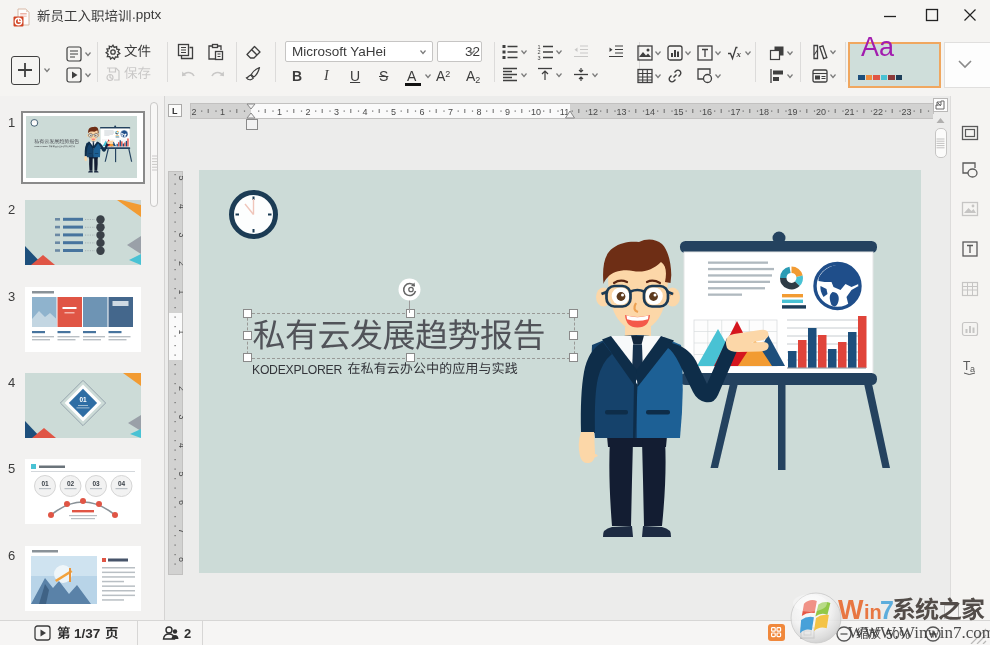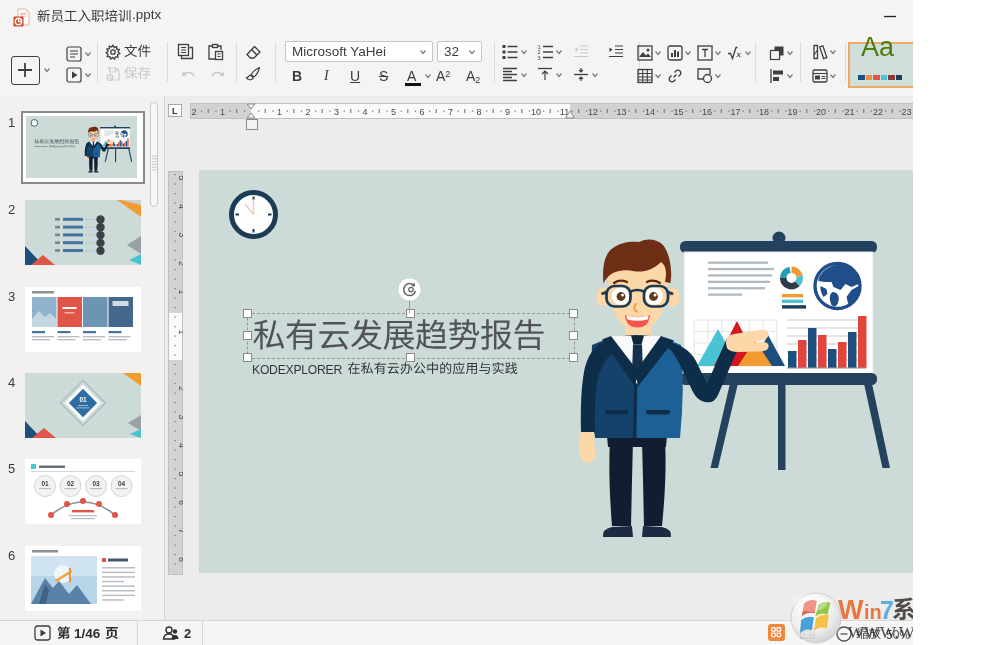--- a/index.html
+++ b/index.html
@@ -1,17 +1,17 @@
 <!DOCTYPE html>
 <html><head><meta charset="utf-8">
 <style>
 html,body{margin:0;padding:0}
 body{width:990px;height:645px;overflow:hidden;font-family:"Liberation Sans",sans-serif;
  -webkit-font-smoothing:antialiased;}
-#app{position:relative;width:913px;height:645px;background:#f5f4f2;overflow:hidden}
+#app{position:relative;width:990px;height:645px;background:#f5f4f2;overflow:hidden}
 .abs{position:absolute}
 .sep{position:absolute;width:1px;background:#dcdbda}
 .ib{position:absolute}
 #sidebar{position:absolute;left:0;top:96px;width:165px;height:524px;background:#f2f1f0}
 #statusbar{position:absolute;left:0;top:620px;width:990px;height:25px;background:#f6f5f4;border-top:1px solid #d7d6d5}
 </style></head><body>
 <div id="app">
 <svg width="0" height="0" style="position:absolute">
       <defs>
         <path id="g0" d="M360 667C390 717 426 785 442 829L495 797C480 755 444 690 411 640ZM135 645C115 706 82 768 41 812C56 821 82 840 94 850C133 803 173 730 196 660ZM553 136V480C553 613 545 785 460 905C476 914 506 937 518 951C610 821 623 624 623 480V448H775V955H848V448H958V378H623V186C729 170 843 144 927 113L866 58C794 88 665 118 553 136ZM214 53C230 81 246 115 258 145H61V208H503V145H336C323 112 301 69 282 36ZM377 213C365 259 342 327 323 373H46V437H251V541H50V607H251V862C251 872 249 875 239 875C228 876 197 876 162 875C172 893 182 921 184 939C233 939 267 938 290 927C313 916 320 898 320 863V607H507V541H320V437H519V373H391C410 331 429 277 447 228ZM126 229C146 274 161 334 165 373L230 355C225 317 208 258 187 215Z"></path>
@@ -177,21 +177,21 @@
         <path d="M14.5 1.5 C11 3 7.5 6 6.2 8.5 l2.5 2.5 C11 9.5 13.5 5.5 14.5 1.5z" stroke-linejoin="round"></path>
         <path d="M5.8 9.2 c-2 0.3 -2.3 2.3 -4.3 2.7 1.4 2.3 5 2.6 6.8 0.3z"></path>
       </g>
     </svg>
     <div class="abs" style="left:285px;top:41px;width:146px;height:19px;background:#fff;border:1px solid #c6c5c4;border-radius:2px"></div>
     <div class="abs" style="left:292px;top:44px;font-size:13.5px;color:#3c3c3c">Microsoft YaHei</div>
     <svg class="ib" style="left:419px;top:48px" width="8" height="8" viewBox="0 0 8 8">
       <path d="M1.5 2.5 L4 5.5 L6.5 2.5" fill="none" stroke="#7a7a7a" stroke-width="1.2"></path>
     </svg>
     <div class="abs" style="left:437px;top:41px;width:43px;height:19px;background:#fff;border:1px solid #c6c5c4;border-radius:2px"></div>
-    <div class="abs" style="left:444px;top:44px;font-size:13.5px;color:#3c3c3c">32</div>
+    <div class="abs" style="left:465px;top:44px;font-size:13.5px;color:#3c3c3c">32</div>
     <svg class="ib" style="left:468px;top:48px" width="8" height="8" viewBox="0 0 8 8">
       <path d="M1.5 2.5 L4 5.5 L6.5 2.5" fill="none" stroke="#7a7a7a" stroke-width="1.2"></path>
     </svg>
     <div class="abs" style="top:68px;font-size:14px;color:#3c3c3c;left:292px;font-weight:bold">B</div>
     <div class="abs" style="top:68px;font-size:14px;color:#3c3c3c;left:324px;font-style:italic;font-family:'Liberation Serif'">I</div>
     <div class="abs" style="top:68px;font-size:14px;color:#3c3c3c;left:350px;text-decoration:underline">U</div>
     <div class="abs" style="top:68px;font-size:14px;color:#3c3c3c;left:379px;text-decoration:line-through">S</div>
     <div class="abs" style="top:68px;font-size:14px;color:#3c3c3c;left:407px">A</div>
     <div class="abs" style="left:405px;top:83px;width:16px;height:2.5px;background:#111"></div>
     <svg class="ib" style="left:424px;top:72px" width="8" height="8" viewBox="0 0 8 8">
@@ -343,21 +343,21 @@
     <svg class="ib" style="left:812px;top:68px" width="16" height="16" viewBox="0 0 16 16">
       <rect x="1" y="2" width="14" height="12" rx="1.5" fill="none" stroke="#3f3f3f" stroke-width="1.3"></rect>
       <path d="M1 5.5 h14" stroke="#3f3f3f" stroke-width="1.1"></path>
       <rect x="3" y="7.5" width="5" height="4" fill="#3f3f3f"></rect>
       <path d="M9.5 8.5 h4 M9.5 10.5 h4" stroke="#3f3f3f" stroke-width="1.1"></path>
     </svg>
     <svg class="ib" style="left:829px;top:72px" width="8" height="8" viewBox="0 0 8 8">
       <path d="M1.5 2.5 L4 5.5 L6.5 2.5" fill="none" stroke="#7a7a7a" stroke-width="1.2"></path>
     </svg>
     <div class="abs" style="left:848px;top:42px;width:89px;height:42px;background:#cfdeda;border:2px solid #f0a75f"></div>
-    <div class="abs" style="left:861px;top:32px;font-size:27px;color:#4d7c0f">Aa</div>
+    <div class="abs" style="left:861px;top:32px;font-size:27px;color:#a21caf">Aa</div>
     <div class="abs" style="left:858px;top:75px;width:6.5px;height:5px;background:#1d4f7c"></div>
     <div class="abs" style="left:865.5px;top:75px;width:6.5px;height:5px;background:#f08c3c"></div>
     <div class="abs" style="left:873.0px;top:75px;width:6.5px;height:5px;background:#e05545"></div>
     <div class="abs" style="left:880.5px;top:75px;width:6.5px;height:5px;background:#49c2d4"></div>
     <div class="abs" style="left:888.0px;top:75px;width:6.5px;height:5px;background:#8b3a3a"></div>
     <div class="abs" style="left:895.5px;top:75px;width:6.5px;height:5px;background:#1d3e59"></div>
     <div class="abs" style="left:944px;top:42px;width:46px;height:44px;background:#fdfdfd;border:1px solid #e0dfde"></div>
     <svg class="ib" style="left:957px;top:59px" width="16" height="10" viewBox="0 0 16 10">
       <path d="M2 2 L8 8 L14 2" fill="none" stroke="#8a8a8a" stroke-width="1.6"></path>
     </svg>
@@ -890,21 +890,21 @@
     <div id="statusbar"></div>
     <svg class="abs" style="left:34px;top:625px" width="17" height="16" viewBox="0 0 17 16">
       <rect x="1" y="1" width="15" height="14" rx="2.5" fill="none" stroke="#3c3c3c" stroke-width="1.3"></rect>
       <path d="M6.5 4.5 L12 8 L6.5 11.5z" fill="#3c3c3c"></path>
     </svg>
     <svg style="position:absolute;left:57.0px;top:625.5px" width="15.5" height="15.5">
       <g fill="#2e2e2e">
         <use href="#g38" transform="translate(0.0,0.0) scale(0.0135)"></use>
       </g>
     </svg>
-    <div class="abs" style="left:74px;top:626px;font-size:13.5px;font-weight:bold;color:#2e2e2e">1/46</div>
+    <div class="abs" style="left:74px;top:626px;font-size:13.5px;font-weight:bold;color:#2e2e2e">1/37</div>
     <svg style="position:absolute;left:105.0px;top:625.5px" width="15.5" height="15.5">
       <g fill="#2e2e2e">
         <use href="#g39" transform="translate(0.0,0.0) scale(0.0135)"></use>
       </g>
     </svg>
     <div class="abs" style="left:137px;top:621px;width:1px;height:24px;background:#d7d6d5"></div>
     <svg class="abs" style="left:162px;top:625px" width="18" height="16" viewBox="0 0 18 16">
       <circle cx="7" cy="5" r="3" fill="none" stroke="#2e2e2e" stroke-width="1.4"></circle>
       <path d="M1.5 14 q0.5,-5 5.5,-5 q5,0 5.5,5z" fill="none" stroke="#2e2e2e" stroke-width="1.4"></path>
       <circle cx="13" cy="6.5" r="2.2" fill="#2e2e2e"></circle>

